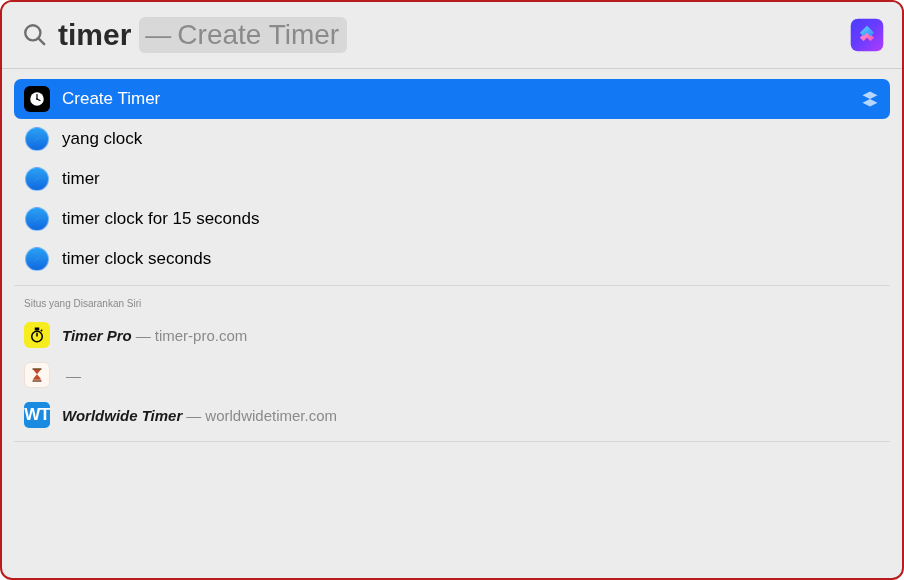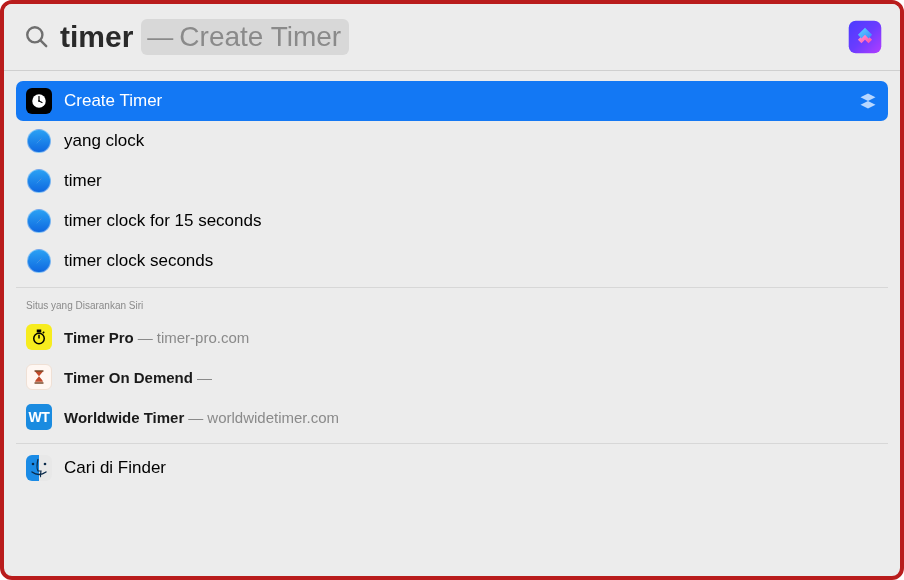--- a/index.html
+++ b/index.html
@@ -7,21 +7,21 @@
       font-family: -apple-system, "Helvetica Neue", Helvetica, Arial, sans-serif;
       background: #fff;
       display: flex;
       align-items: flex-start;
       justify-content: flex-start;
     }
     .window {
       width: 904px;
       height: 580px;
       background: #ececec;
-      border: 4px solid #b91c1c;
+      border: 2px solid #b91c1c;
       border-radius: 12px;
       overflow: hidden;
       position: relative;
     }
     .search-bar {
       display: flex;
       align-items: center;
       padding: 10px 16px 10px 20px;
       height: 66px;
       background: #ececec;
@@ -59,29 +59,29 @@
     .result-item .label { font-size: 17px; color: #000; }
     .result-item.selected .label { color: #fff; font-weight: 500;}
     .result-item .dash { color: #8a8a8a; margin: 0 4px; }
     .result-item .end-icon { margin-left: auto; width: 20px; height: 20px; }
 
     .section-divider { height: 1px; background: #d7d7d7; margin: 6px 0 4px 0; }
     .section-title {
       font-size: 10px; color: #8a8a8a; padding: 8px 10px 6px 10px;
     }
 
-    .link-label { font-weight: 600; color: #1a1a1a; }
+    .link-label { font-weight: 600; color: #1a1a1a; font-style: italic; }
     .link-domain { color: #8a8a8a; }
 
     
     .clock-icon-bg { width: 26px; height: 26px; background:#000; border-radius:6px; display:flex; align-items:center; justify-content:center;}
     .safari-circle { width: 24px; height: 24px; border-radius:50%; background: linear-gradient(#2aa1f4,#0f69e0); display:flex; align-items:center; justify-content:center; border: 1px solid rgba(255,255,255,0.4);} 
     .timer-pro-bg { width:26px; height:26px; background:#f7ec1e; border-radius:6px; display:flex; align-items:center; justify-content:center;}
     .hourglass-bg { width:26px; height:26px; background:#fff7f2; border-radius:6px; display:flex; align-items:center; justify-content:center; border: 1px solid #efe0d5;}
-    .wt-bg { width:26px; height:26px; background:#1a8be0; border-radius:5px; display:flex; align-items:center; justify-content:center; color:#fff; font-size:14px; font-weight:700; letter-spacing:-0.5px;}
+    .wt-bg { width:26px; height:26px; background:#1a8be0; border-radius:5px; display:flex; align-items:center; justify-content:center; color:#fff; font-size:17px; font-weight:700; letter-spacing:-0.5px;}
     .safari-app { width:26px; height:26px; border-radius:6px; background: #fff; display:flex; align-items:center; justify-content:center; border: 1px solid #e0e0e0;}
     .safari-app .inner { width:20px; height:20px; border-radius:50%; background: radial-gradient(circle at 50% 50%, #3ab0ff 0%, #0a6de0 100%); display:flex; align-items:center; justify-content:center;}
     .finder-icon { width:26px; height:26px; border-radius:6px; overflow:hidden; display:flex;}
   </style>
 </head>
 <body>
 
 <div class="window">
 
   <div class="search-bar">
@@ -212,46 +212,30 @@
     <div class="result-item">
       <span class="icon-slot">
         <span class="hourglass-bg">
             <svg width="16" height="18" viewBox="0 0 24 24">
               <path d="M6 3h12l-1 2-5 6 5 6 1 2H6l1-2 5-6-5-6-1-2z" fill="#c14a2a"></path>
               <rect x="5" y="2" width="14" height="2" rx="1" fill="#7a4a2a"></rect>
               <rect x="5" y="20" width="14" height="2" rx="1" fill="#7a4a2a"></rect>
             </svg>
           </span>
       </span>
-      <span class="link-label">Timer On Demend</span>
       <span class="dash">—</span>
     </div>
 
     <div class="result-item">
       <span class="icon-slot">
         <span class="wt-bg">WT</span>
       </span>
       <span class="link-label">Worldwide Timer</span>
       <span class="dash">—</span>
       <span class="link-domain">worldwidetimer.com</span>
     </div>
 
     <div class="section-divider"></div>
 
 
-    <div class="result-item">
-      <span class="icon-slot">
-        <span class="finder-icon">
-          <svg width="26" height="26" viewBox="0 0 26 26">
-            <rect x="0" y="0" width="13" height="26" fill="#1a8be6"></rect>
-            <rect x="13" y="0" width="13" height="26" fill="#e8e8e8"></rect>
-            <path d="M12 4 Q10 13 12 16 L15 16 Q14 22 15 22" fill="none" stroke="#0a2a4a" stroke-width="1.2"></path>
-            <circle cx="7" cy="9" r="1.3" fill="#0a2a4a"></circle>
-            <circle cx="19" cy="9" r="1.3" fill="#0a2a4a"></circle>
-            <path d="M6 17 Q13 22 20 17" fill="none" stroke="#0a2a4a" stroke-width="1.4" stroke-linecap="round"></path>
-          </svg>
-        </span>
-      </span>
-      <span class="label">Cari di Finder</span>
-    </div>
 
   </div>
 </div>
 
 </body></html>

